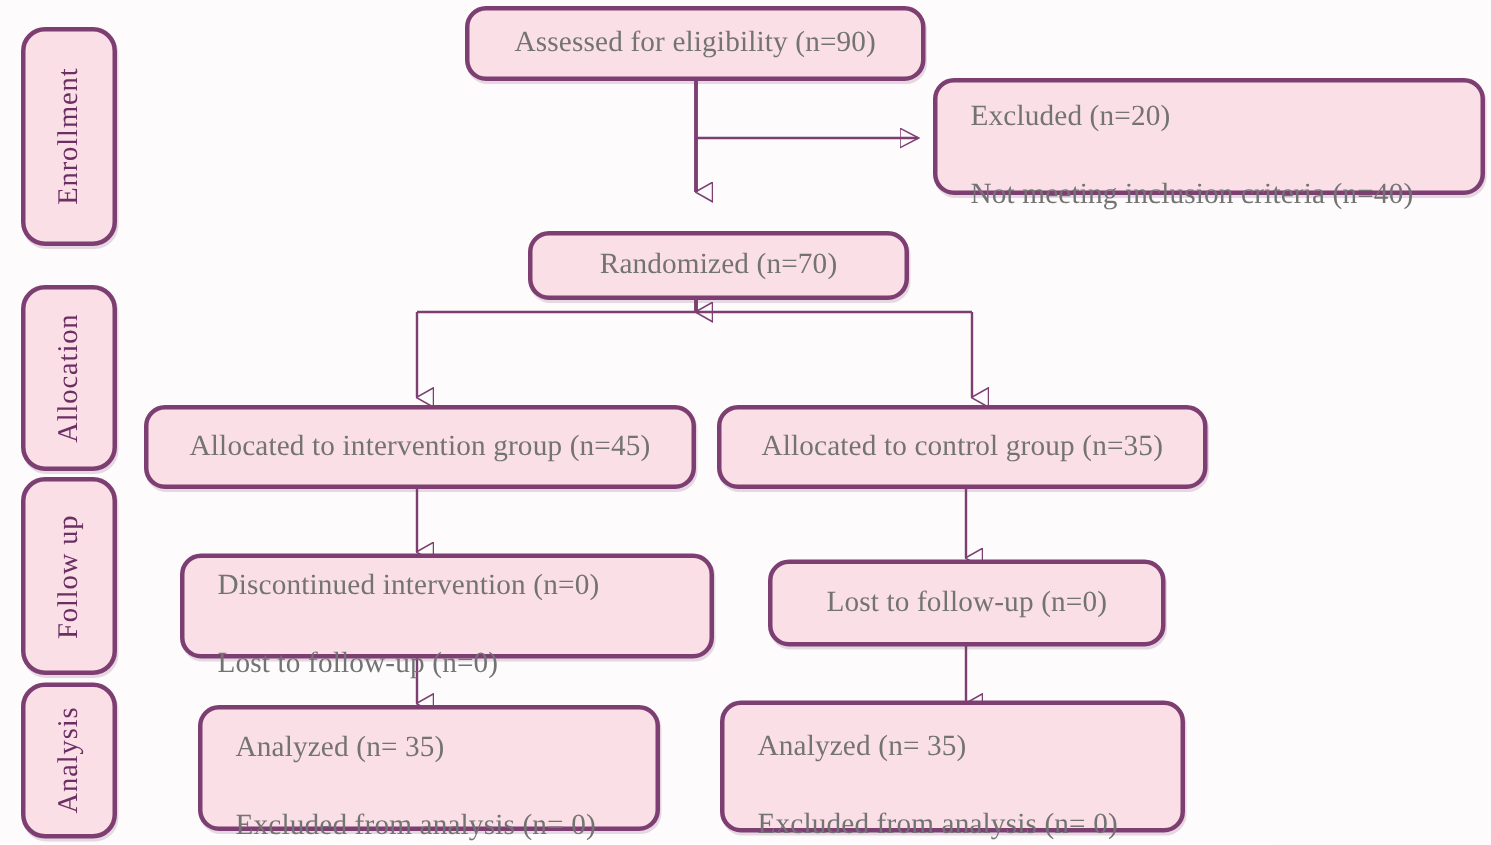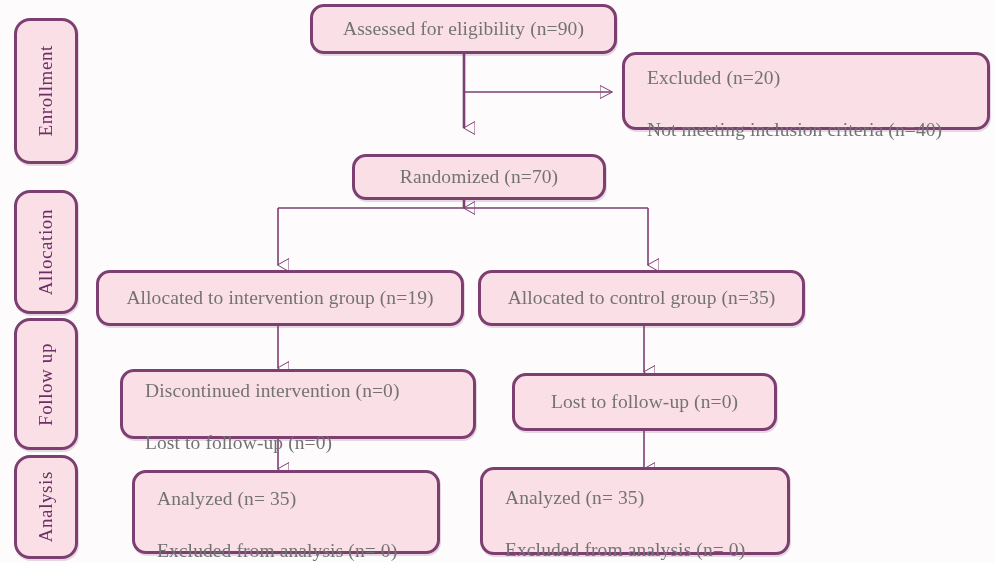--- a/index.html
+++ b/index.html
@@ -128,21 +128,21 @@
       <span>Excluded (n=20)</span><br>
       <span>Not meeting inclusion criteria (n=40)</span>
     </span>
   </div>
 
   <div class="node center" style="left:352px; top:138px; width:254px; height:46px;margin-top:16px;">
     <span class="txt">Randomized (n=70)</span>
   </div>
 
   <div class="node center" style="left:96px; top:270px; width:368px; height:56px;">
-    <span class="txt">Allocated to intervention group (n=19)</span>
+    <span class="txt">Allocated to intervention group (n=45)</span>
   </div>
 
   <div class="node center" style="left:478px; top:270px; width:327px; height:56px;">
     <span class="txt">Allocated to control group (n=35)</span>
   </div>
 
   <div class="node leftal" style="left:120px; top:369px; width:356px; height:70px;">
     <span class="txt">
       <span>Discontinued intervention (n=0)</span><br>
       <span>Lost to follow-up (n=0)</span>

